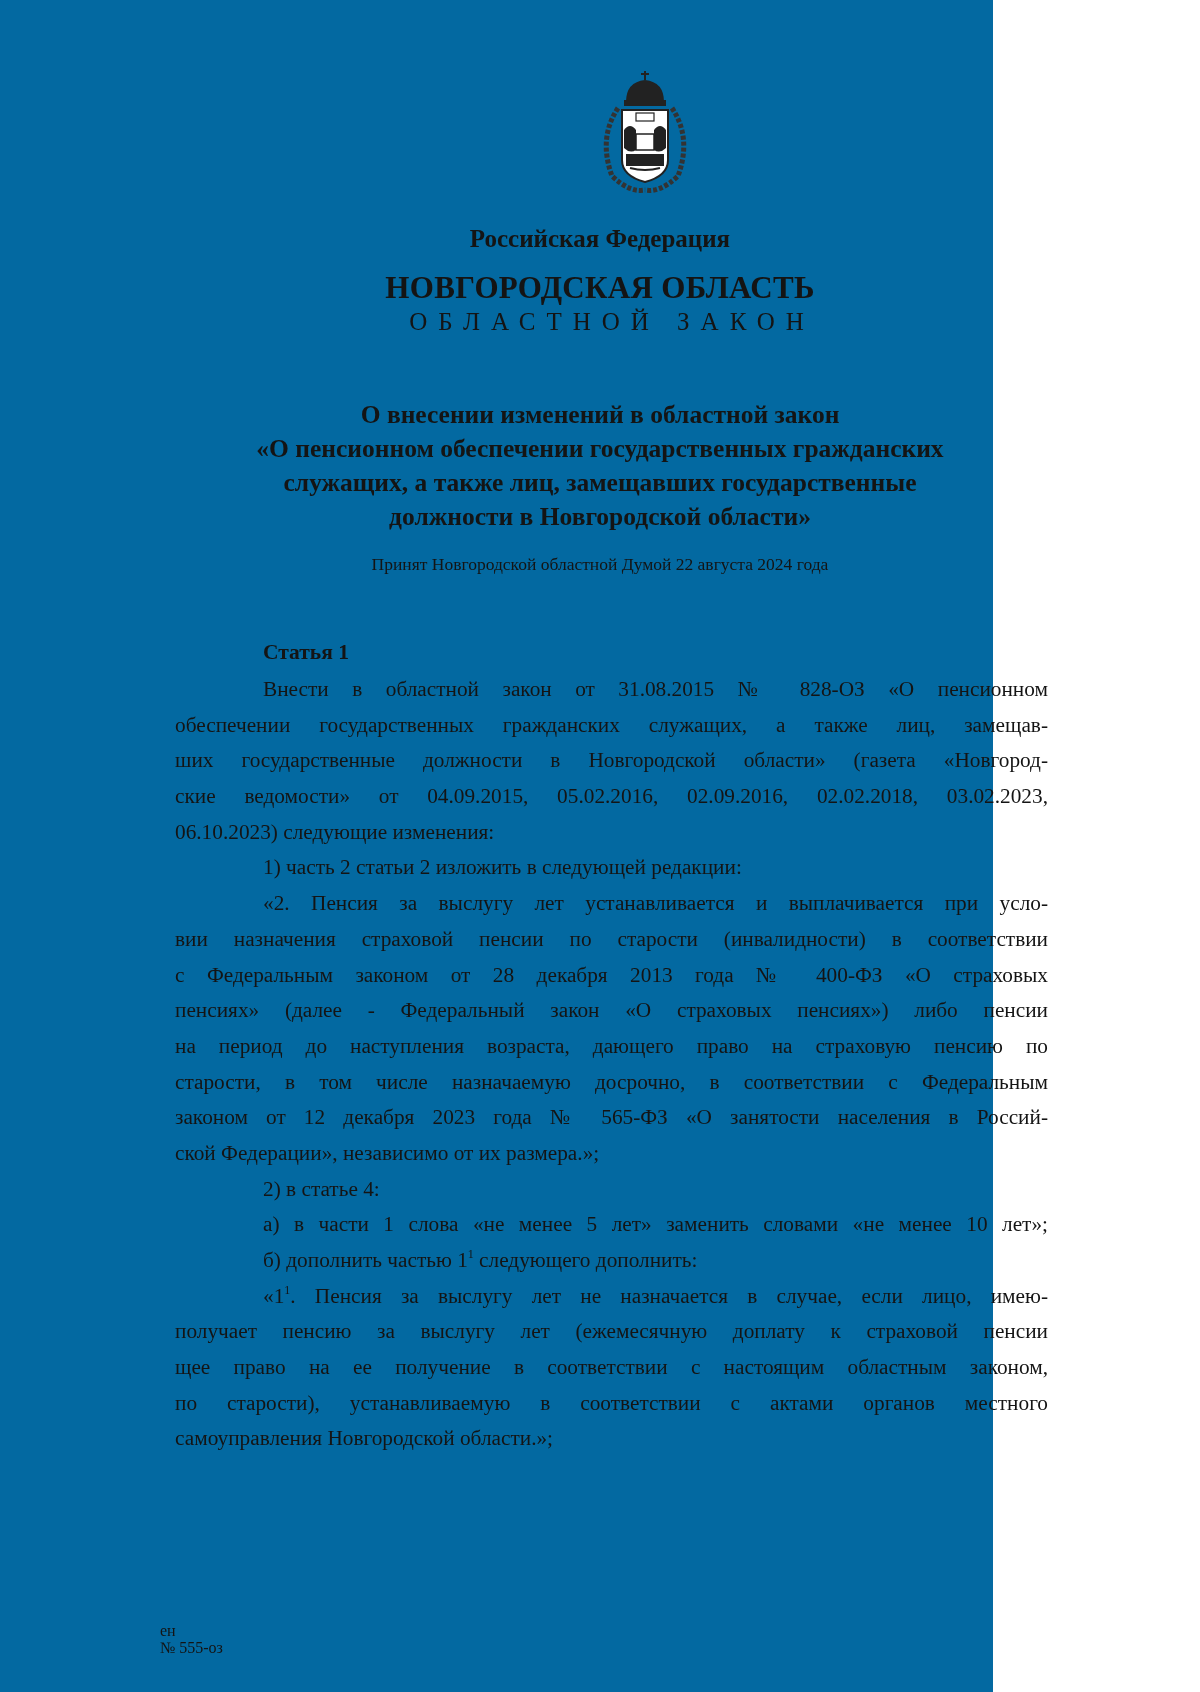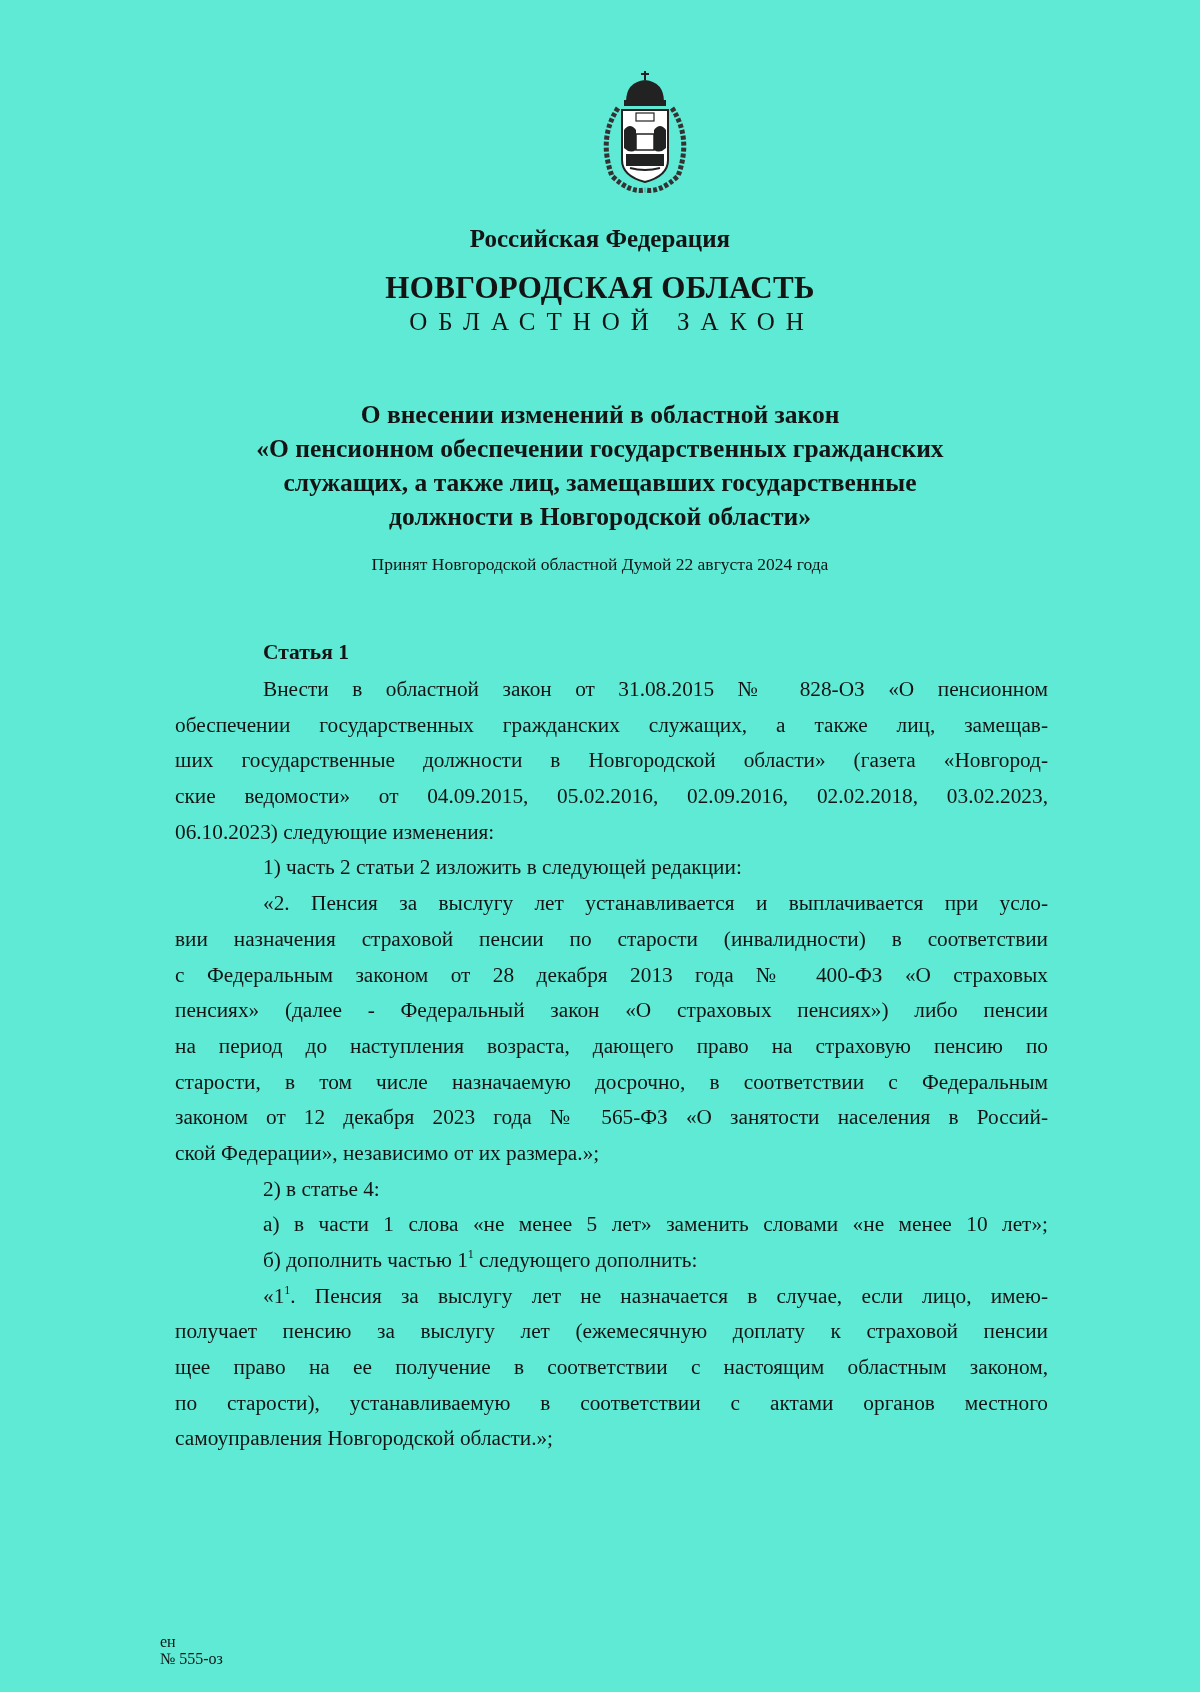--- a/index.html
+++ b/index.html
@@ -1,18 +1,18 @@
 <!DOCTYPE html>
 <html><head>
   <meta charset="utf-8">
   <style>
     html, body { margin: 0; padding: 0; background: #ffffff; }
     body { width: 1200px; height: 1692px; position: relative; overflow: hidden;
            font-family: "Liberation Serif", "DejaVu Serif", serif; color: #141414; }
-    .page { position: absolute; left: 0; top: 0; width: 1200px; height: 1692px; background: #5eead4; }
+    .page { position: absolute; left: 0; top: 0; width: 993px; height: 1692px; background: #0369a1; }
 
     .emblem { position: absolute; left: 590px; top: 68px; width: 110px; height: 130px; }
 
     .hdr { position: absolute; left: 0; width: 1200px; text-align: center; }
     .h-federation { top: 225px; font-weight: bold; font-size: 25px; }
     .h-region { top: 270px; font-weight: bold; font-size: 31px; letter-spacing: 0.3px; }
     .h-lawtype { top: 308px; font-size: 25px; letter-spacing: 11px; margin-left: 12px; }
 
     .title { position: absolute; left: 190px; width: 820px; top: 398px; text-align: center;
              font-weight: bold; font-size: 25.5px; line-height: 34px; }
@@ -21,21 +21,21 @@
     .adopted { position: absolute; left: 0; width: 1200px; top: 554px; text-align: center; font-size: 17.5px; }
 
     .article-heading { position: absolute; left: 263px; top: 640px; font-weight: bold; font-size: 21.5px; }
 
     .body { position: absolute; left: 175px; width: 873px; top: 672px; font-size: 21.3px; line-height: 35.7px; }
     .line { display: block; white-space: nowrap; text-align: justify; text-align-last: justify; height: 35.7px; }
     .line.last { text-align-last: left; }
     .line.indent { padding-left: 88px; }
     sup { font-size: 12px; vertical-align: 9px; line-height: 0; }
 
-    .footer-code { position: absolute; left: 160px; top: 1622px; font-size: 16px; line-height: 17px; margin-top: 11px; }
+    .footer-code { position: absolute; left: 160px; top: 1622px; font-size: 16px; line-height: 17px; }
   </style>
 </head>
 <body>
 
 <div class="page">
 
   <div class="emblem">
     <svg width="110" height="130" viewBox="0 0 110 130">
 
       <path d="M36 34 Q36 14 55 12 Q74 14 74 34 Z" fill="#222"></path>

